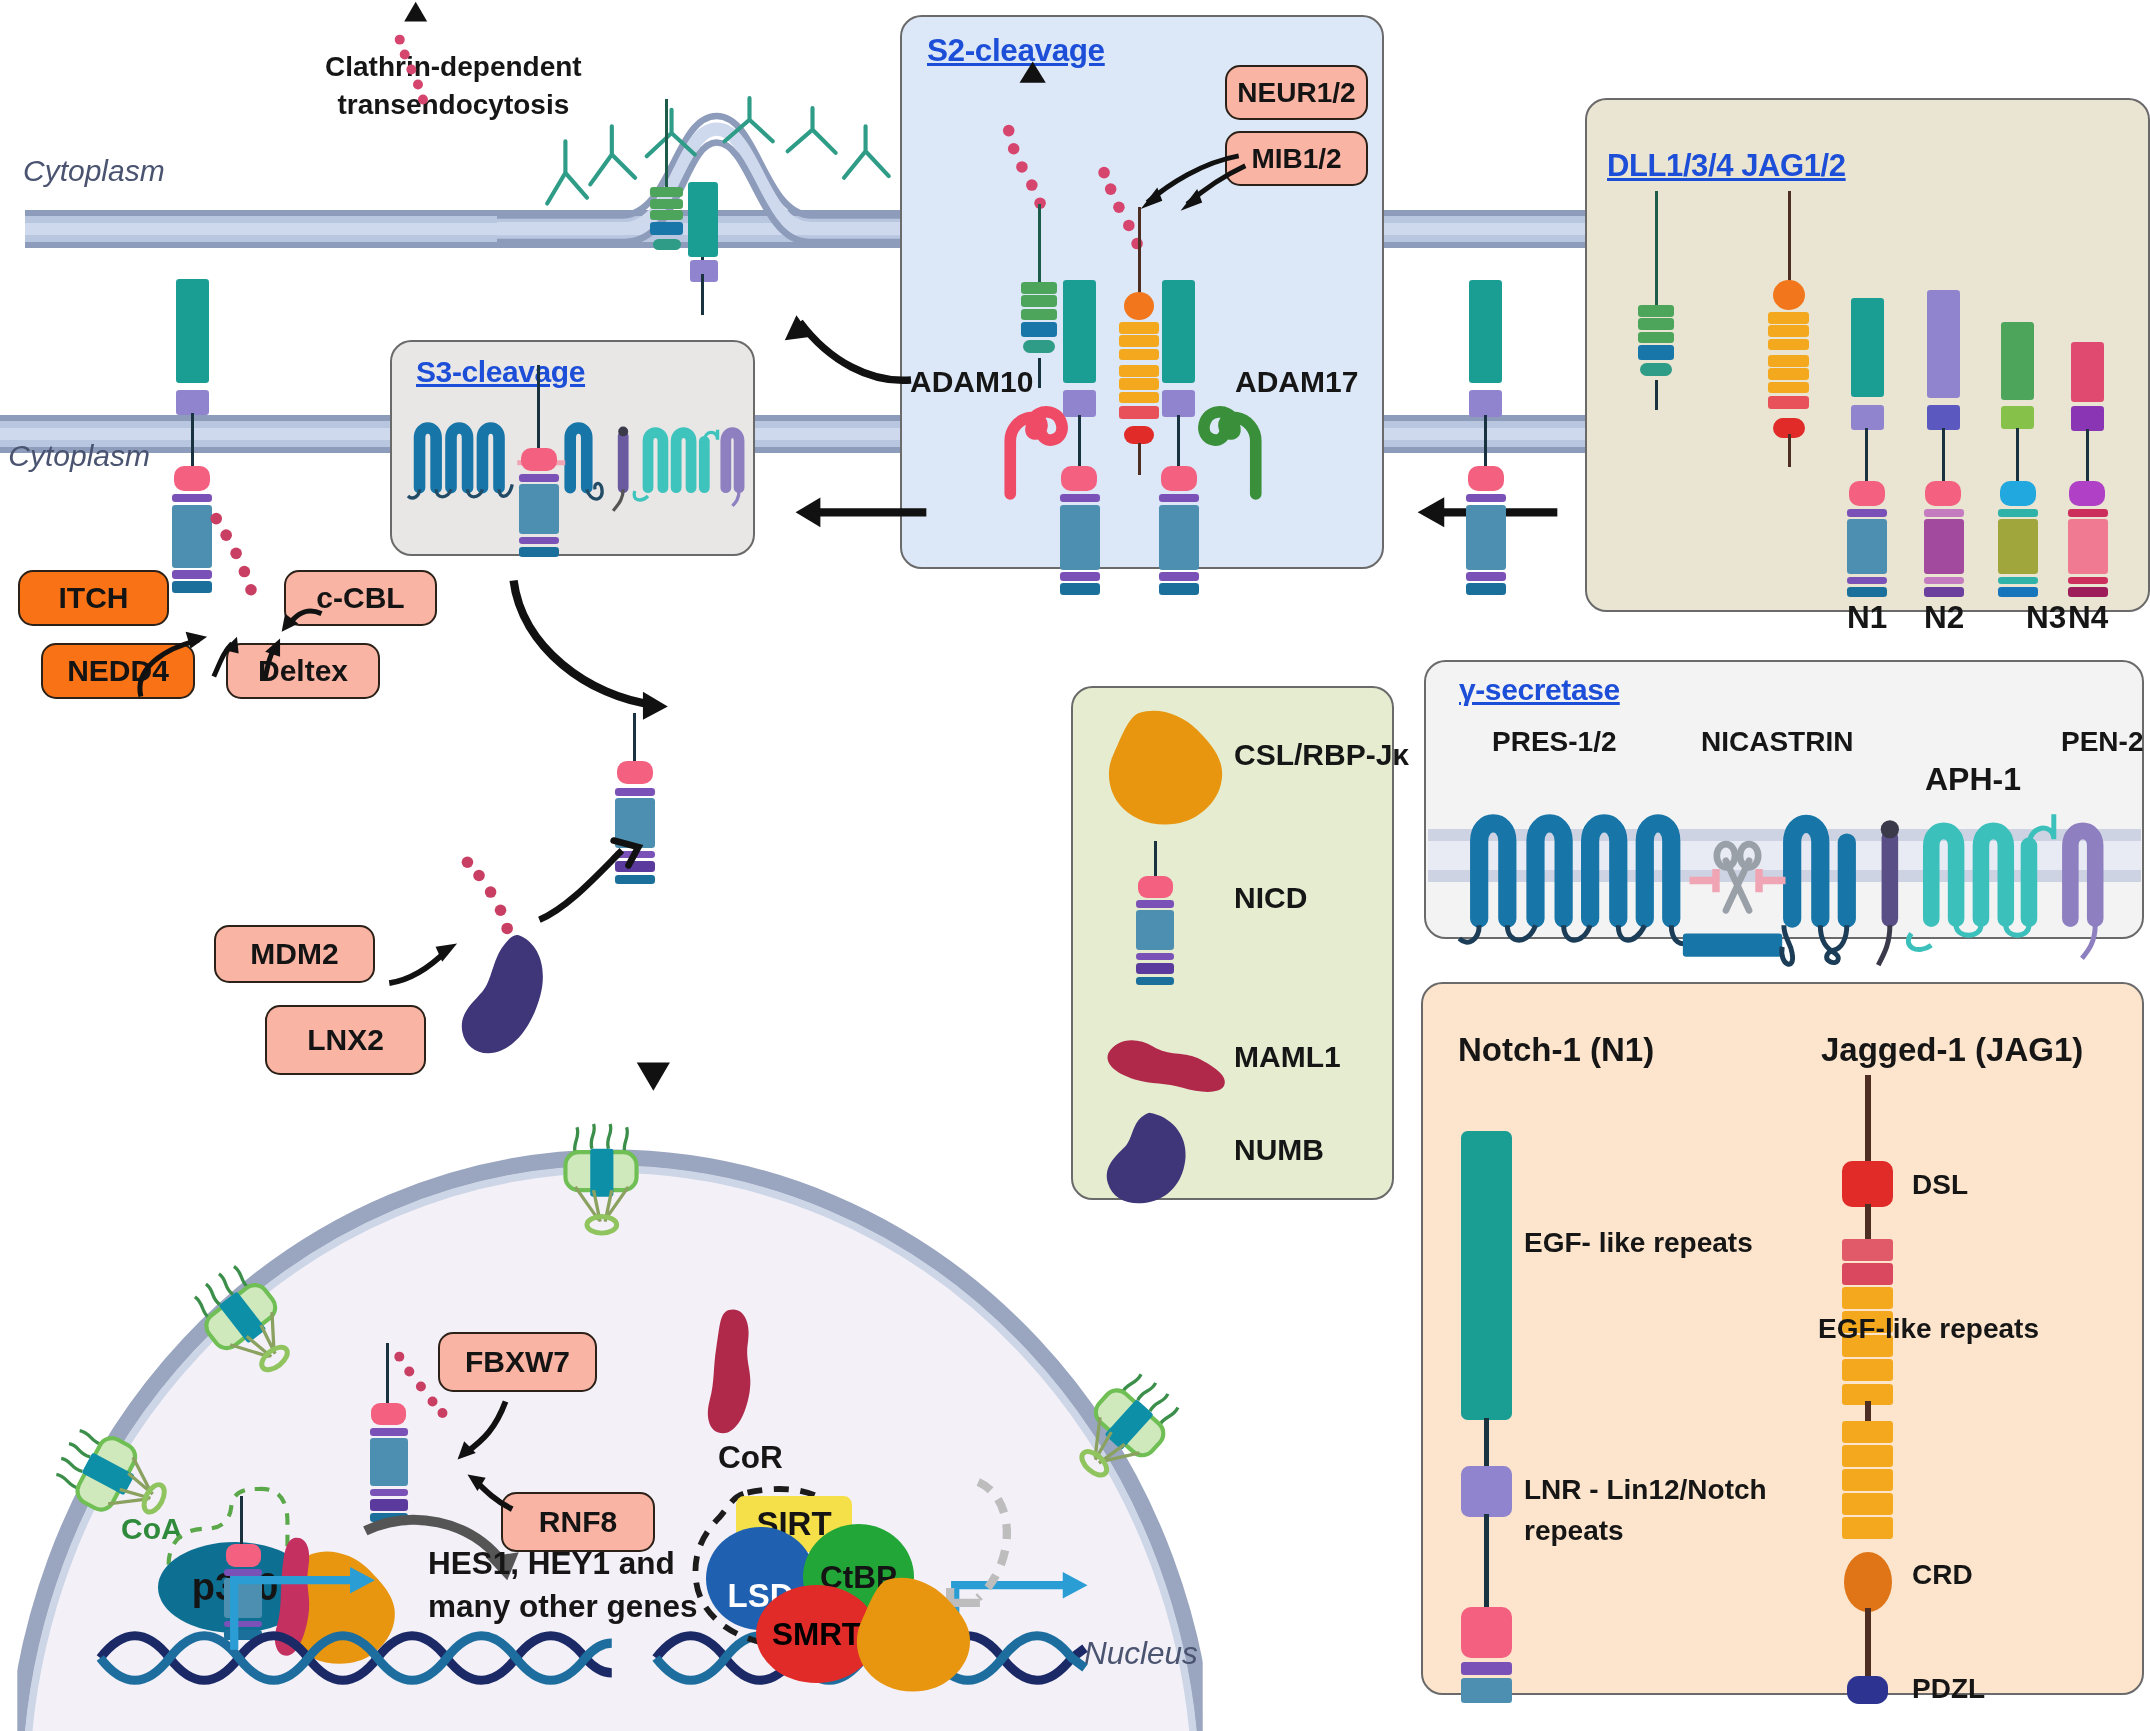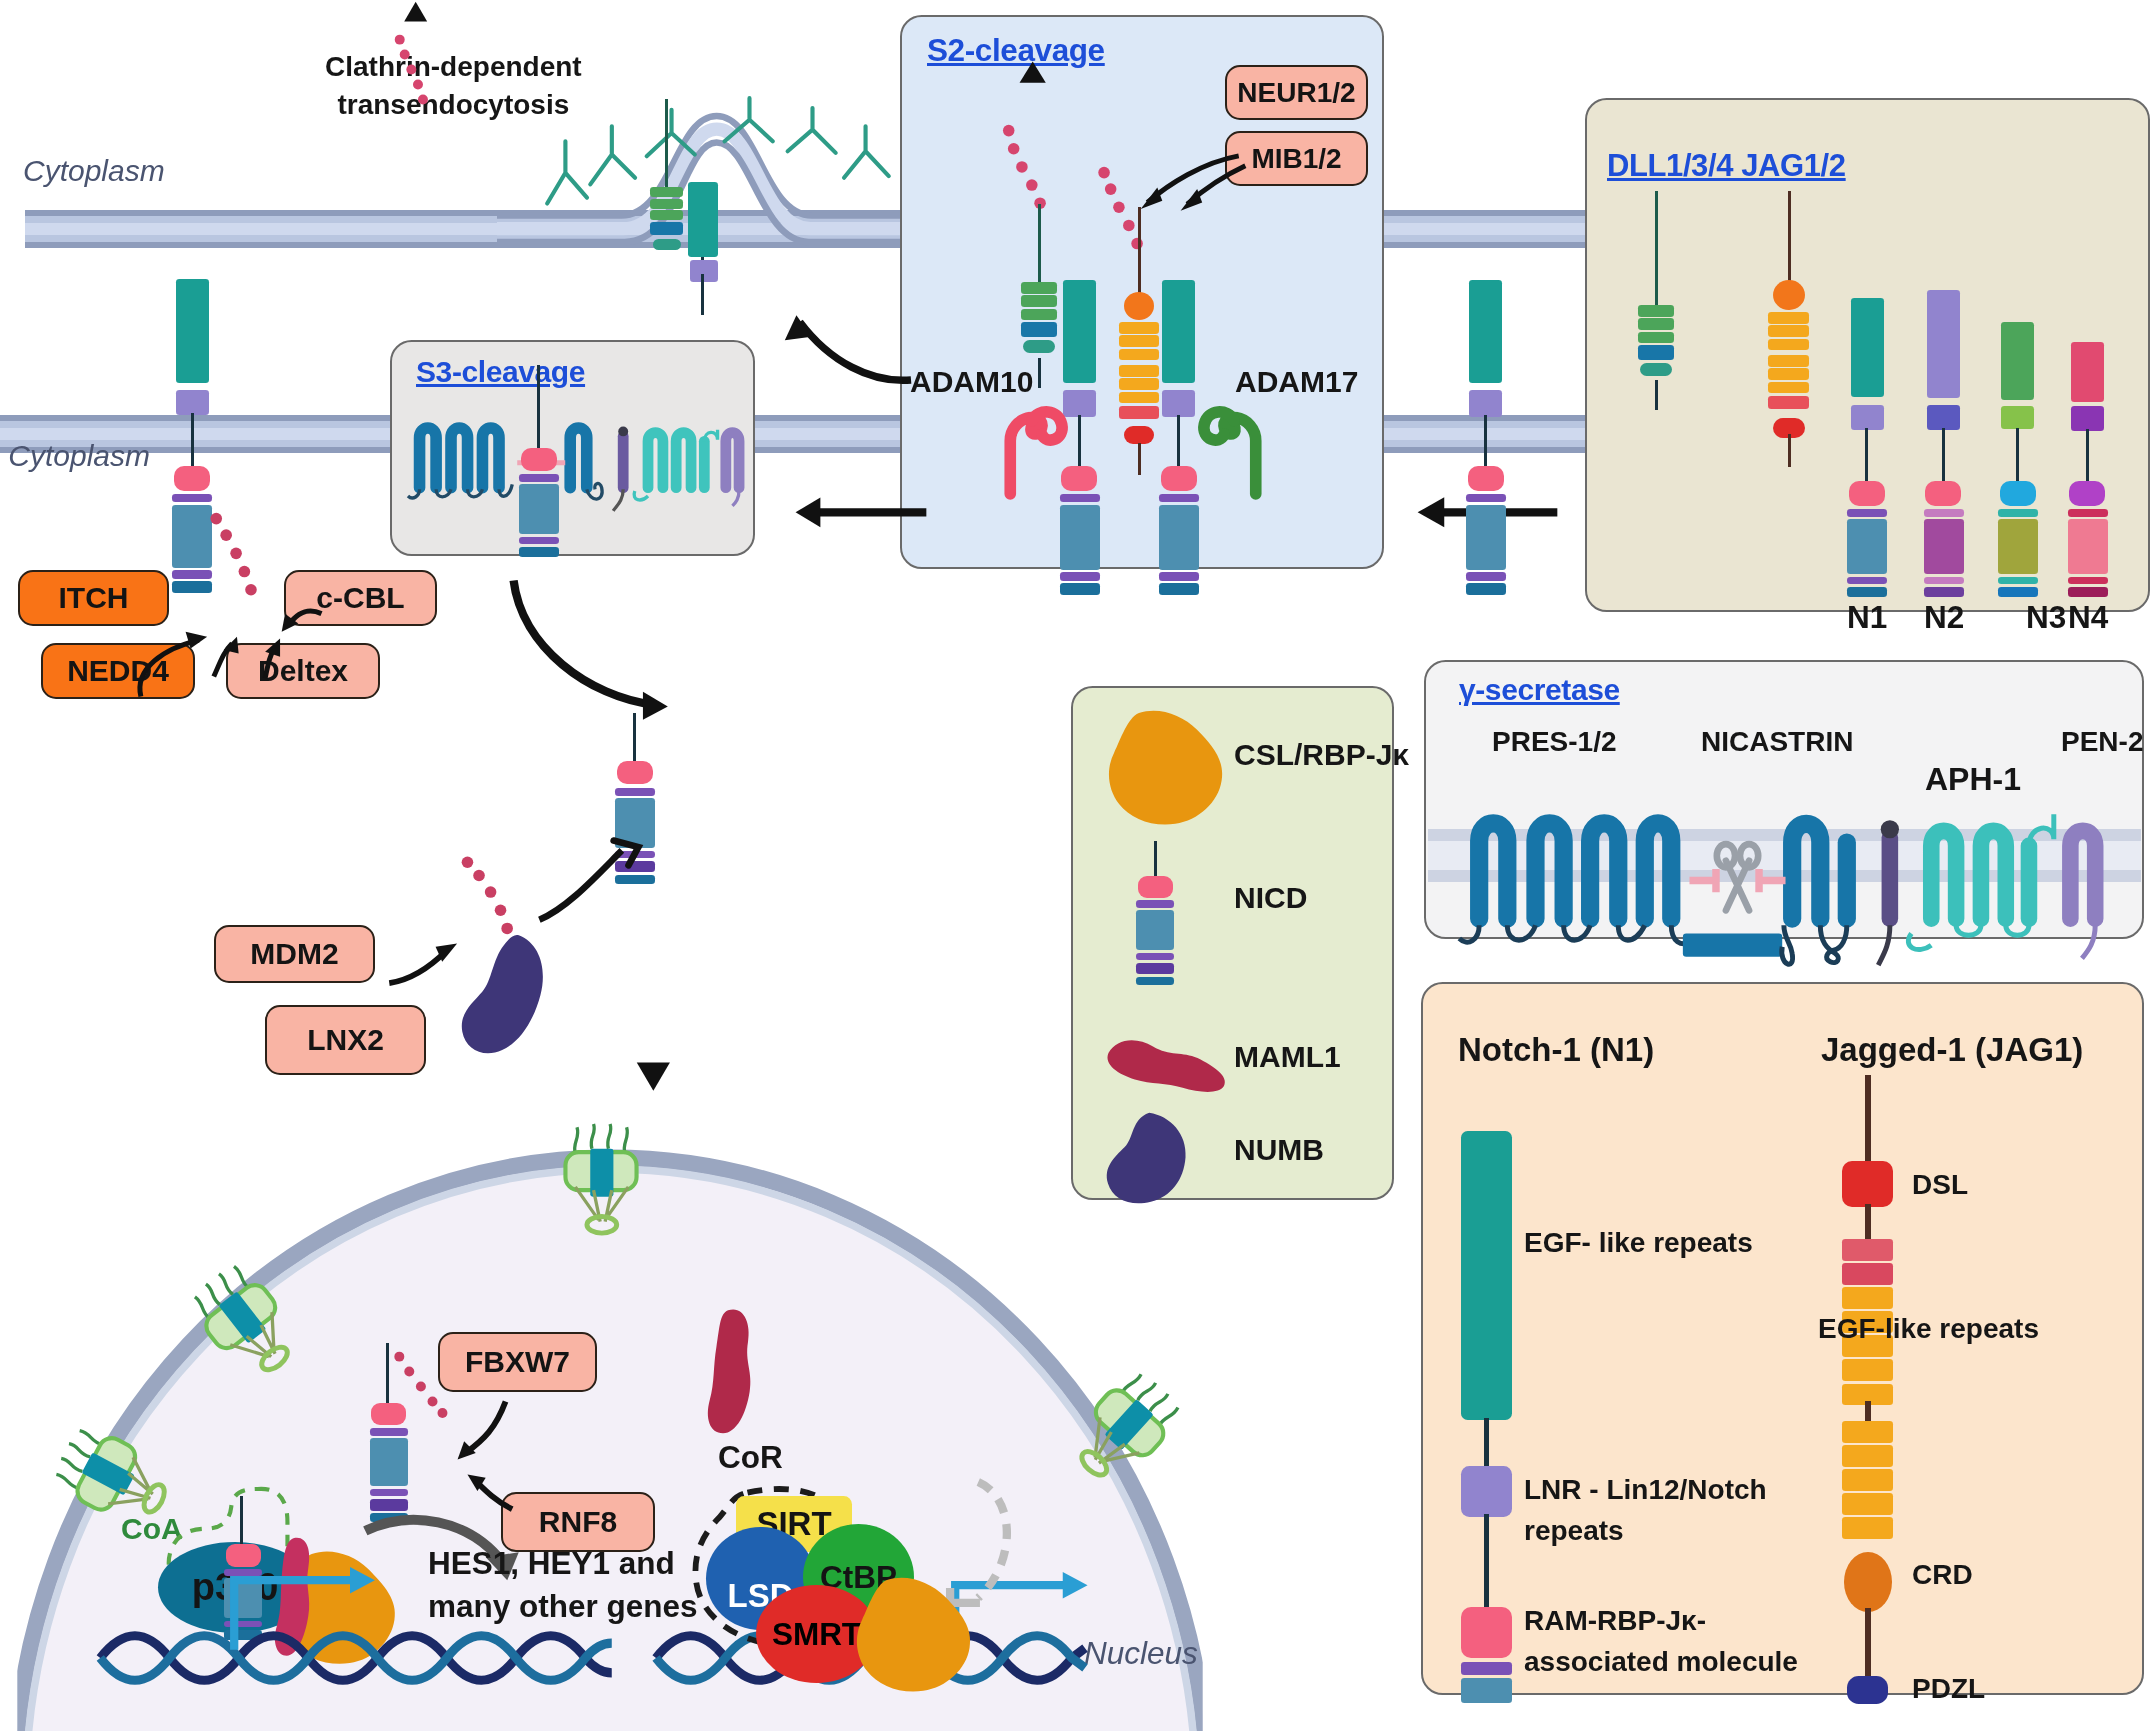--- a/index.html
+++ b/index.html
@@ -817,22 +817,20 @@
   <div class="bead abs" style="left:1461px;top:1466px;width:51px;height:51px;background:#9184ce;border-radius:8.3px;"></div>
   <div class="txt" style="left:1524px;top:1469px;font-size:28px;line-height:41px;">LNR - Lin12/Notch
 repeats</div>
 
   <div class="stem abs" style="left:1484px;top:1514px;height:95px;width:5px;"></div>
   <div class="abs" style="left:1458px;top:1456px;width:0;height:0;"></div>
   <div class="abs" style="left:1453px;top:1486px;width:71px;height:46px;
               background:linear-gradient(to bottom,#cdd9ee 0 10px,#eef2fa 10px 36px,#cdd9ee 36px 46px);opacity:0;"></div>
 
   <div class="bead abs" style="left:1461px;top:1607px;width:51px;height:51px;background:#f4607f;border-radius:10px;"></div>
-  <div class="txt" style="left:1524px;top:1600px;font-size:28px;line-height:41px;">RAM-RBP-Jκ-
-associated molecule</div>
 
   <div class="bead abs" style="left:1461px;top:1662px;width:51px;height:13.3px;background:#7a51b6;"></div>
   <div class="stack" style="left:1461px;top:1678px;">
     <div class="bead" style="width:51px;height:25px;background:#4d8fb0;"></div>
   </div>
 
   
   <div class="stem abs brown" style="left:1865px;top:1075px;width:5.8px;height:91px;"></div>
   <div class="bead abs" style="left:1842px;top:1161px;width:51px;height:46px;background:#e02b28;border-radius:10px;"></div>
   <div class="txt" style="left:1912px;top:1169px;font-size:28px;">DSL</div>

